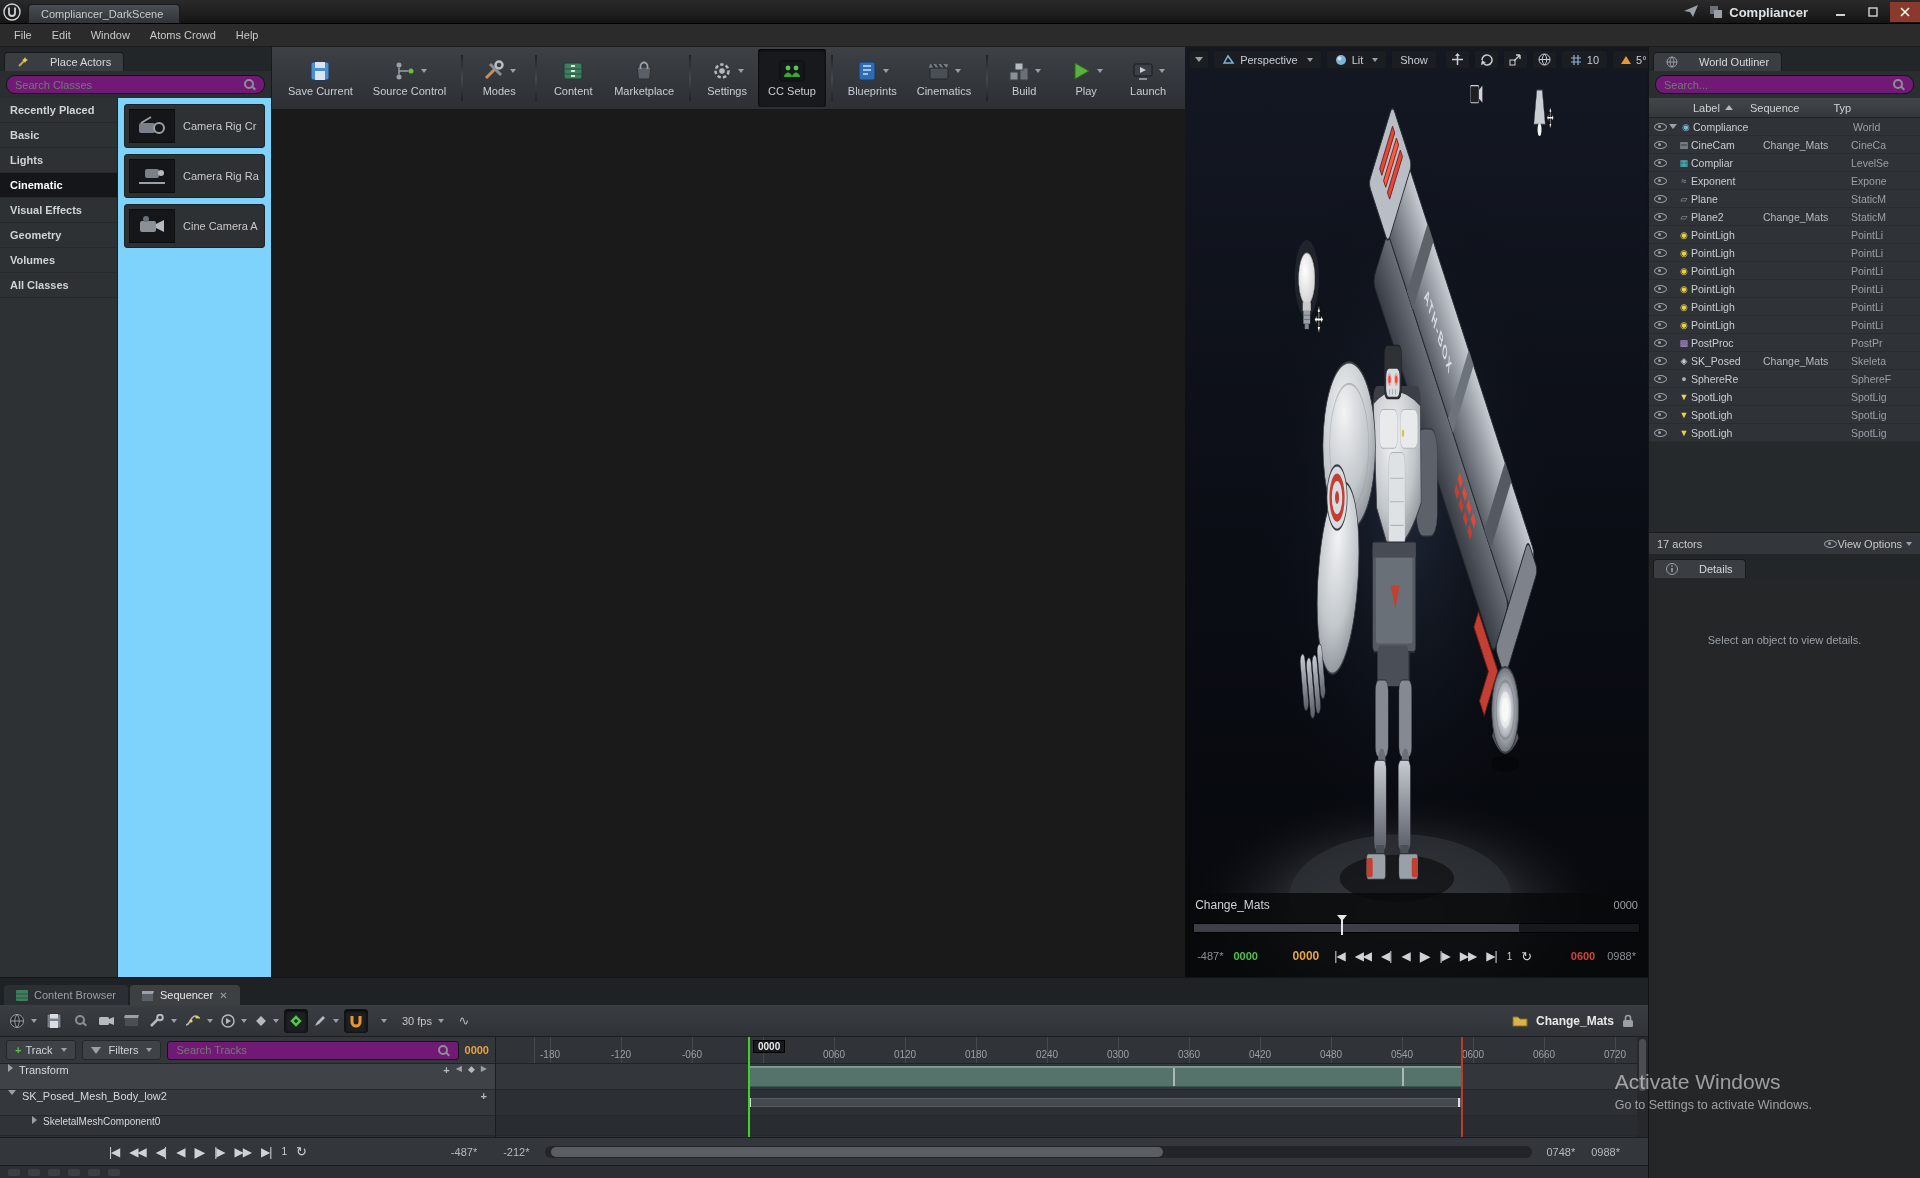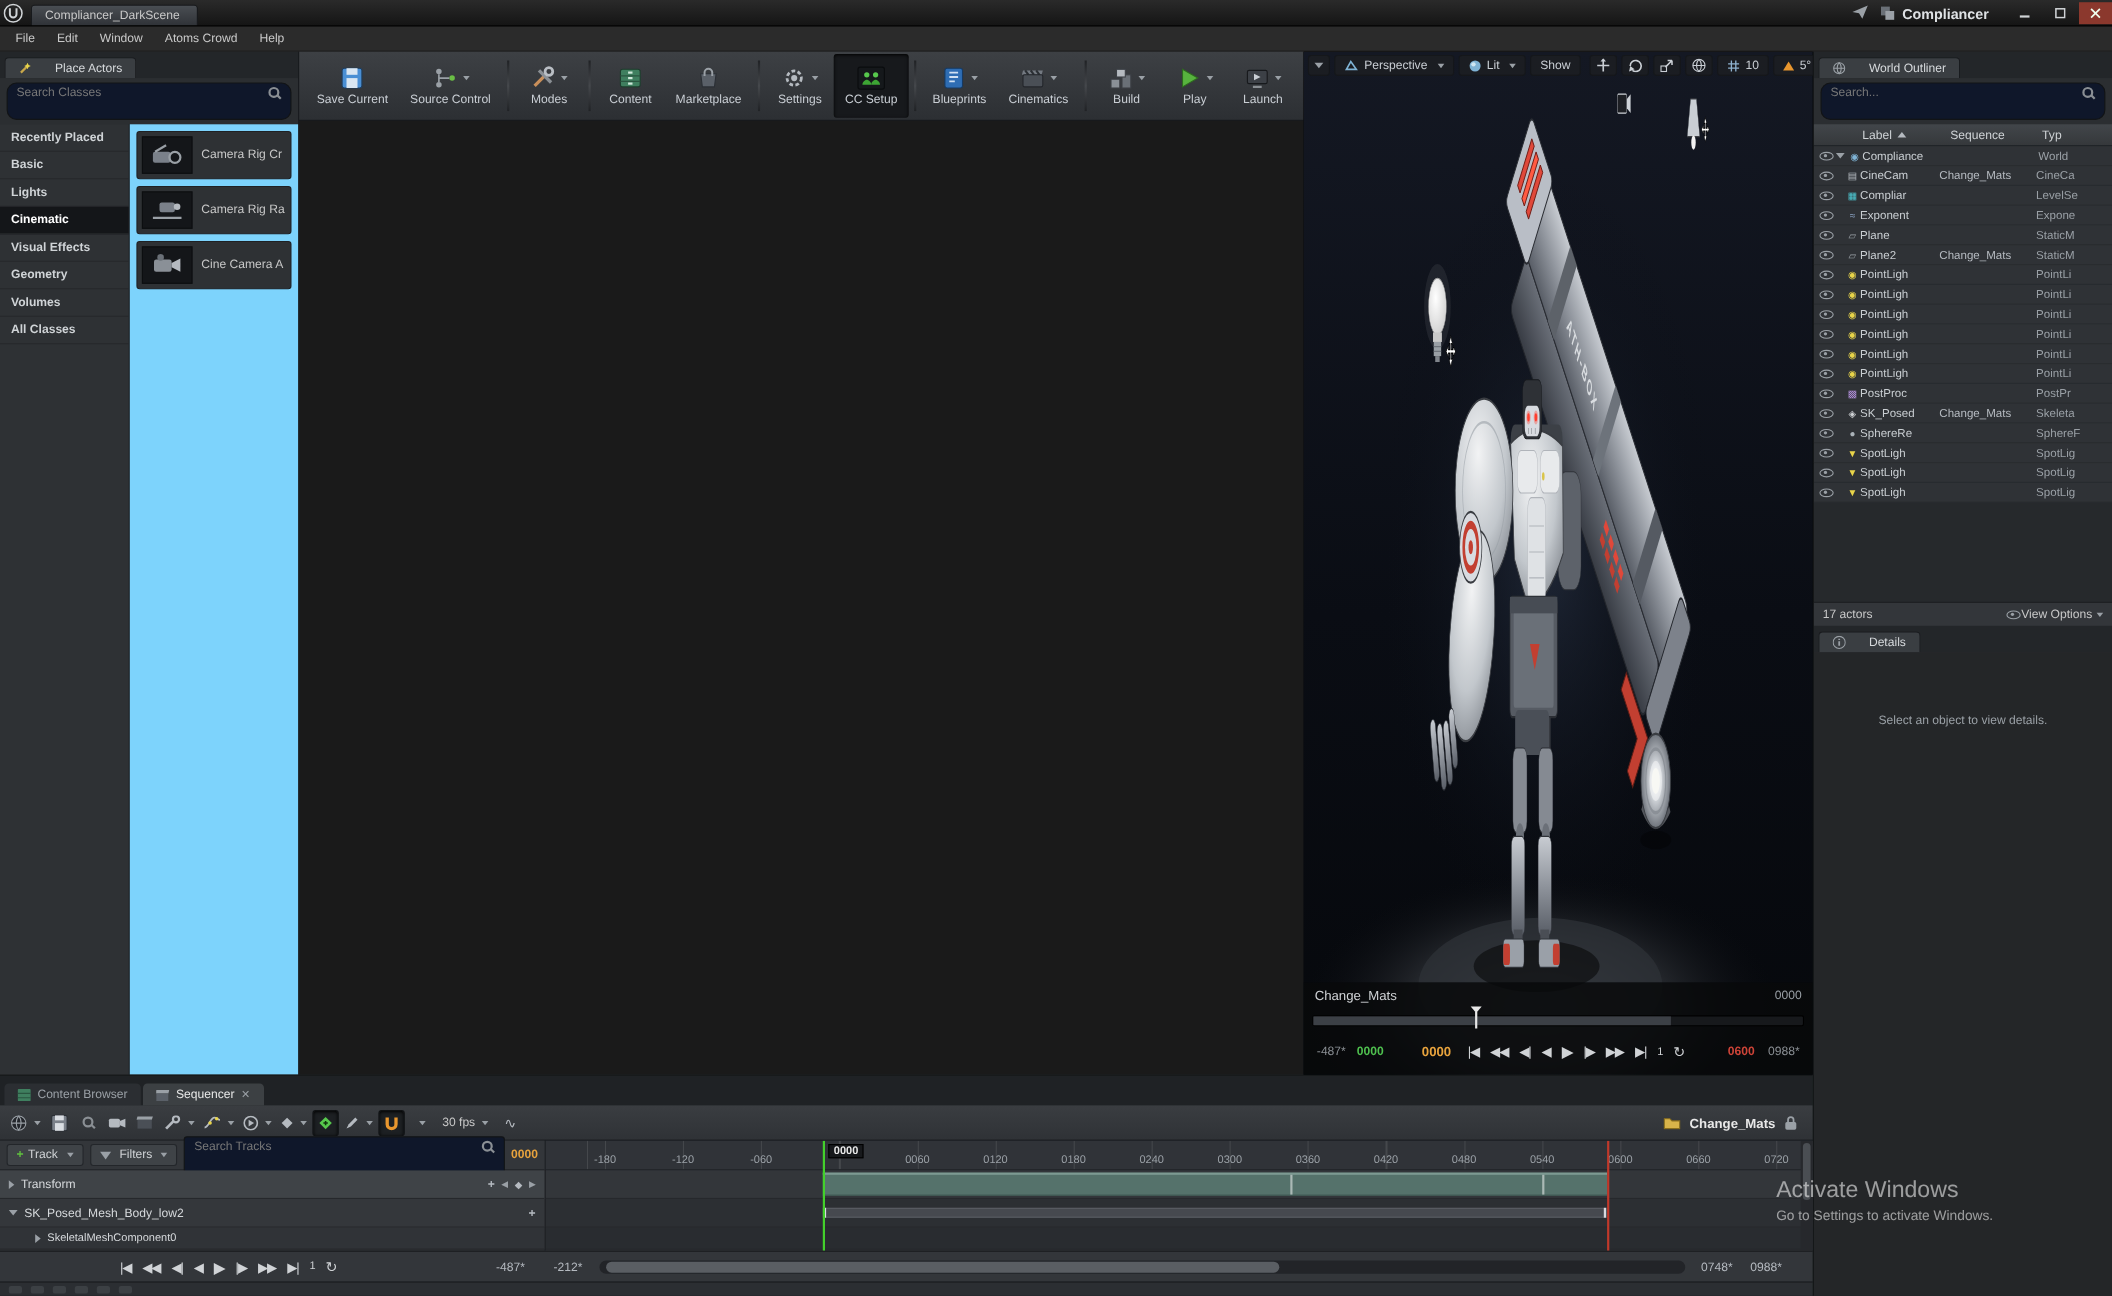--- a/index.html
+++ b/index.html
@@ -34,21 +34,21 @@
   .menu-item{padding:3px 10px;color:#c9c9c9}
   
   .workspace{display:flex;height:1131px}
   .left-col{width:1648px;display:flex;flex-direction:column}
   .upper{flex:1;display:flex;min-height:0}
   
   .place{width:272px;background:#2b2e31;border-right:1px solid #17191c;display:flex;flex-direction:column}
   .panel-tabrow{height:24px;background:#232629;display:flex;align-items:flex-end;padding-left:4px}
   .panel-tab{background:#3a3e42;border-radius:4px 4px 0 0;padding:3px 12px;display:flex;align-items:center;gap:21px;color:#d6d9dc;border:1px solid #17191c;border-bottom:none}
   .searchrow{padding:4px 6px;background:#2b2e31}
-  .searchbox{display:flex;align-items:flex-start;background:#0f172a;border:1px solid #121416;border-radius:9px;padding:2px 8px;height:34px;gap:6px}
+  .searchbox{display:flex;align-items:center;background:#701a75;border:1px solid #121416;border-radius:9px;padding:2px 8px;height:19px;gap:6px}
   .place-body{flex:1;display:flex;min-height:0}
   .cats{width:118px;background:#2e3134;border-right:1px solid #1c1e21}
   .cat{height:25px;display:flex;align-items:center;padding-left:10px;font-weight:bold;color:#cfd3d6;border-bottom:1px solid #26282b}
   .cat.active{background:#141619;color:#fff}
   .pa-items{flex:1;background:#7dd3fc;padding:6px}
   .pa-card{height:44px;background:#2e3134;border:1px solid #1f2124;border-radius:3px;display:flex;align-items:center;gap:8px;margin-bottom:6px;padding:4px}
   .thumb{width:46px;height:34px;background:#141619;border:1px solid #0c0e10;display:flex;align-items:center;justify-content:center;flex:none}
   
   .center{flex:1;display:flex;flex-direction:row;min-width:0}
   .toolbar{height:63px;background:linear-gradient(#3d4044,#2c2f33);border-bottom:1px solid #17191c;display:flex;align-items:stretch;padding:2px 6px}
@@ -80,21 +80,21 @@
   .bp-tab{border-radius:4px 4px 0 0;padding:4px 12px;display:flex;align-items:center;gap:6px}
   .bp-tab.inactive{background:#2b2e32;color:#9aa0a6}
   .bp-tab.active{background:#3c4043;color:#e8e8e8}
   .bp-toolbar{height:32px;background:linear-gradient(#3a3d41,#2f3236);border-bottom:1px solid #1c1e21;display:flex;align-items:center;padding:0 6px;gap:2px}
   .sq-tool{height:24px;min-width:24px;border-radius:3px;display:flex;align-items:center;justify-content:center;padding:0 3px;gap:2px}
   .sq-tool.active{background:#1d2023;box-shadow:inset 0 1px 3px #000;border:1px solid #101214}
   .bp-main{display:flex;height:100px}
   .bp-left{width:496px;display:flex;flex-direction:column;border-right:1px solid #1a1c1f;flex:none}
   .bp-controls{height:27px;background:#33363a;border-bottom:1px solid #1f2226;display:flex;align-items:center;padding:0 6px;gap:6px}
   .pill-btn{background:#3f4347;border:1px solid #23262a;border-radius:3px;height:20px;display:flex;align-items:center;gap:4px;padding:0 8px;color:#d0d3d6}
-  .tname{display:flex;align-items:center;padding:0 8px;gap:6px;border-bottom:1px solid #26282c;color:#d6d9dc}
+  .tname{display:flex;align-items:flex-start;padding:0 8px;gap:6px;border-bottom:1px solid #26282c;color:#d6d9dc}
   .bp-right{flex:1;position:relative;overflow:hidden}
   .ruler{height:27px;background:#303338;border-bottom:1px solid #1f2226;position:relative;background-image:repeating-linear-gradient(90deg,rgba(255,255,255,.10) 0 1px,transparent 1px 71px);background-position:54px 0}
   .tick{position:absolute;bottom:3px;transform:translateX(-50%);color:#9aa0a6;font-size:10px}
   .lane{position:relative;border-bottom:1px solid #26282c;background-image:repeating-linear-gradient(90deg,rgba(255,255,255,.04) 0 1px,transparent 1px 71px);background-position:54px 0}
   .rangebar{position:absolute;left:252px;width:713px;top:2px;bottom:2px;background:#55726b;border-top:2px solid #7d9a92;border-bottom:1px solid #3c5650}
   .rb-div{position:absolute;top:0;bottom:0;width:2px;background:rgba(255,255,255,.5)}
   .slimbar{position:absolute;left:252px;width:713px;top:8px;height:9px;background:#46494f;border:1px solid #595d63}
   .slimbar::before,.slimbar::after{content:"";position:absolute;top:-1px;bottom:-1px;width:2px;background:#d8dbe0}
   .slimbar::before{left:0}.slimbar::after{right:0}
   .playhead{position:absolute;left:252px;top:0;bottom:0;width:2px;background:#43d02c;z-index:3}
@@ -892,21 +892,21 @@
     <div class="searchbox">
       <input placeholder="Search..." style="">
       <span class="mag"></span>
     </div>
   </div>
   <div class="colhead">
     <span style="padding-left:44px;display:flex;align-items:center">
           <span>Label</span>
           <span class="sort-up"></span>
         </span>
-    <span style="margin-left:40px">Sequence</span>
+    <span style="margin-left:17px">Sequence</span>
     <span style="margin-left:34px">Typ</span>
   </div>
   <div>
     <div class="wo-row">
           <span class="eye"></span>
           <span class="caret-d" style="margin:0 2px"></span>
           <span class="wo-ic ic-world">◉</span>
           <span class="wo-label">Compliance</span>
           <span class="wo-seq"></span>
           <span class="wo-type">World</span>

